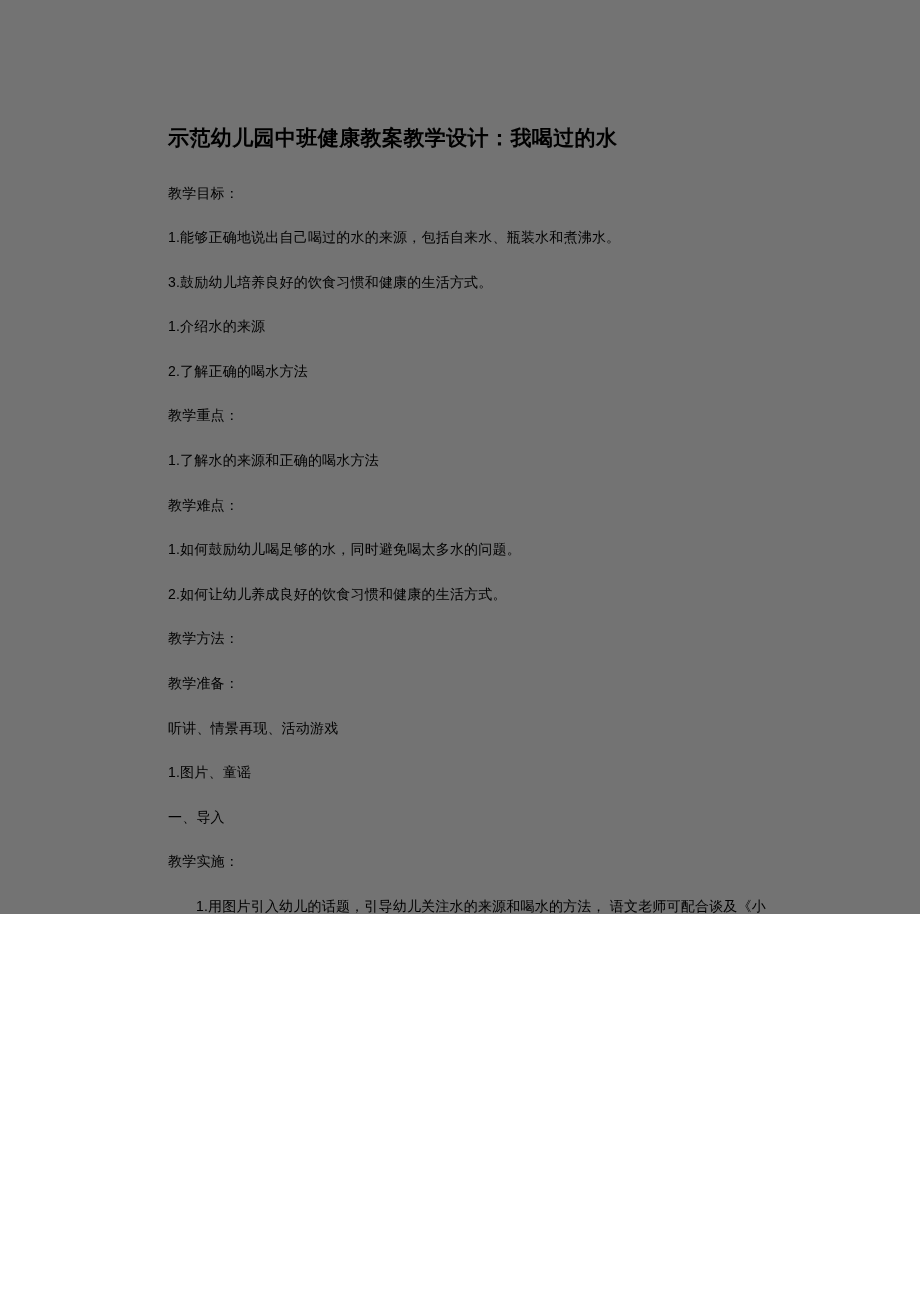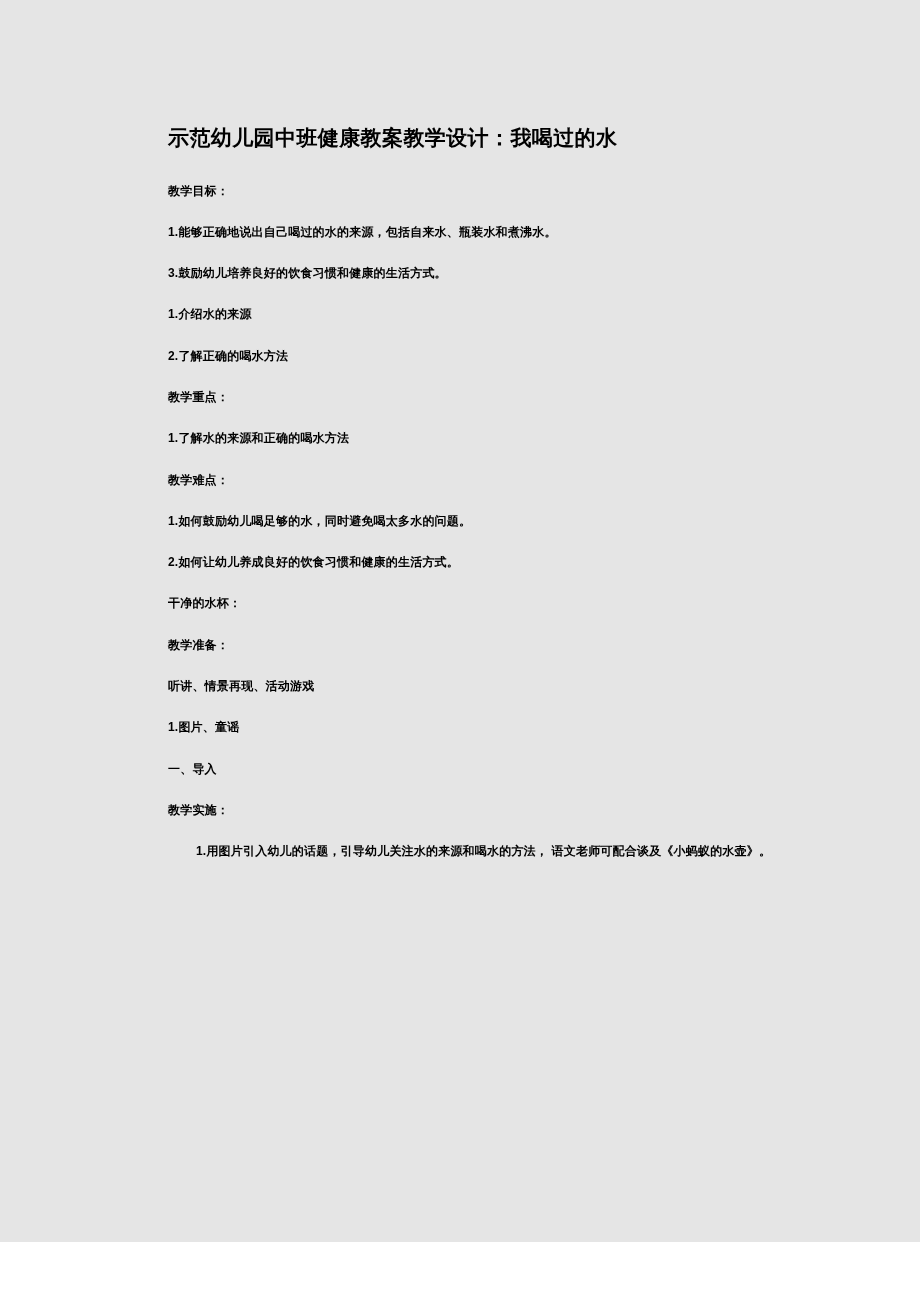--- a/index.html
+++ b/index.html
@@ -10,45 +10,44 @@
   body {
     width: 920px;
     height: 1302px;
     font-family: "Liberation Sans", "DejaVu Sans", sans-serif;
     color: #000000;
     -webkit-font-smoothing: antialiased;
   }
   .page {
     position: relative;
     width: 920px;
-    height: 1242px;
+    height: 914px;
     box-sizing: border-box;
     padding: 0 140px 0 168px;
-    background: #e5e5e5;
+    background: #737373;
     overflow: hidden;
   }
   .doc-title {
     margin: 0;
     padding-top: 122px;
     font-size: 21px;
     font-weight: bold;
     line-height: 1.5;
     letter-spacing: 0.4px;
     color: #000000;
   }
   .body-block {
     margin-top: 28px;
   }
   .para {
-    font-size: 12px;
+    font-size: 14px;
     line-height: 1.65;
     margin: 0 0 21.5px 0;
     color: #000000;
     letter-spacing: 0.2px;
-    font-weight: bold;
   }
   .para.indent {
     text-indent: 28px;
   }
   .para:last-child {
     margin-bottom: 8px;
   }
 </style>
 </head>
 <body>
@@ -59,21 +58,21 @@
       <p class="para">教学目标：</p>
       <p class="para">1.能够正确地说出自己喝过的水的来源，包括自来水、瓶装水和煮沸水。</p>
       <p class="para">3.鼓励幼儿培养良好的饮食习惯和健康的生活方式。</p>
       <p class="para">1.介绍水的来源</p>
       <p class="para">2.了解正确的喝水方法</p>
       <p class="para">教学重点：</p>
       <p class="para">1.了解水的来源和正确的喝水方法</p>
       <p class="para">教学难点：</p>
       <p class="para">1.如何鼓励幼儿喝足够的水，同时避免喝太多水的问题。</p>
       <p class="para">2.如何让幼儿养成良好的饮食习惯和健康的生活方式。</p>
-      <p class="para">干净的水杯：</p>
+      <p class="para">教学方法：</p>
       <p class="para">教学准备：</p>
       <p class="para">听讲、情景再现、活动游戏</p>
       <p class="para">1.图片、童谣</p>
       <p class="para">一、导入</p>
       <p class="para">教学实施：</p>
       <p class="para indent">1.用图片引入幼儿的话题，引导幼儿关注水的来源和喝水的方法， 语文老师可配合谈及《小蚂蚁的水壶》。</p>
     </div>
 </div>
 
 </body></html>

